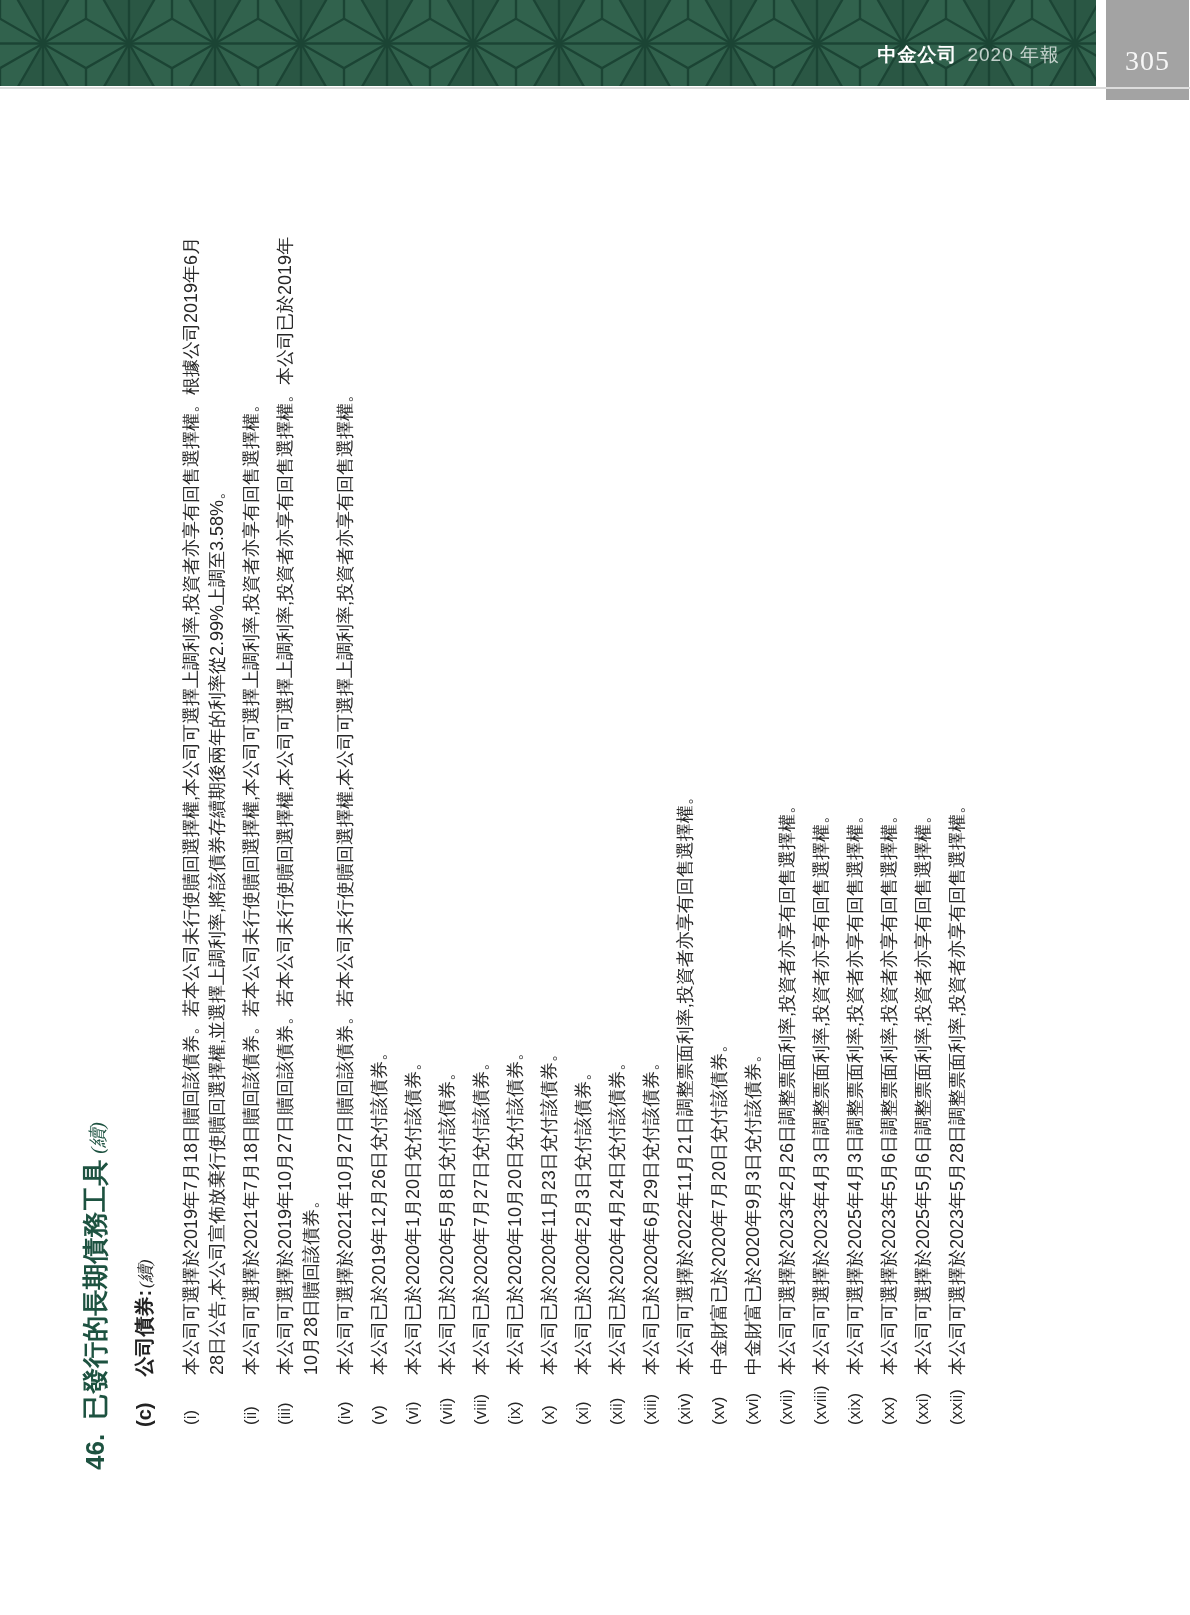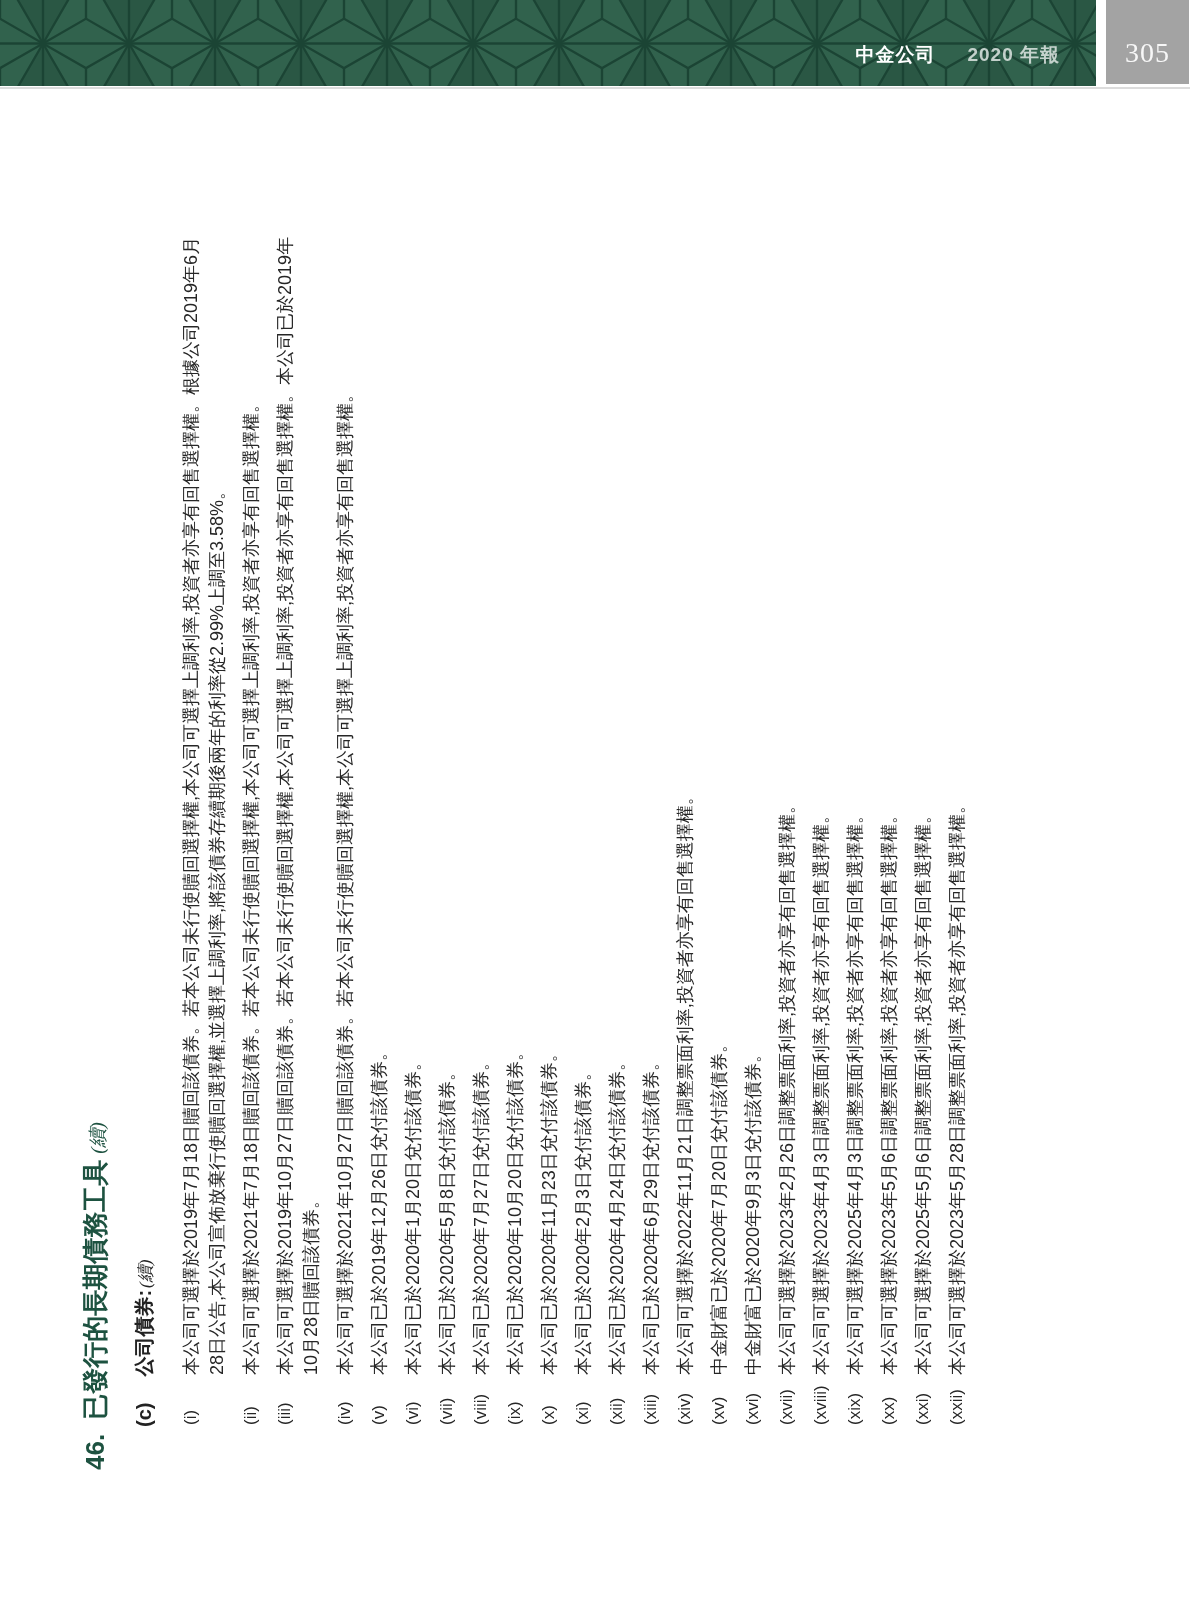--- a/index.html
+++ b/index.html
@@ -4,22 +4,22 @@
 <style>
   html,body{margin:0;padding:0;background:#ffffff;}
   .page{position:relative;width:1190px;height:1615px;background:#ffffff;overflow:hidden;
         font-family:"Liberation Sans",sans-serif;}
   
   .band{position:absolute;left:0;top:0;width:1096px;height:86px;overflow:hidden;}
   .band svg{display:block;}
   .band-caption{position:absolute;right:36px;bottom:18px;font-size:19px;letter-spacing:1px;
         white-space:nowrap;}
   .brand{color:#ffffff;font-weight:bold;margin-right:10px;text-align:right;}
-  .edition{color:rgba(255,255,255,0.72);font-weight:bold;margin-left:22px;}
-  .page-box{position:absolute;left:1106px;top:0;width:83px;height:84px;background:#a3a3a3;
+  .edition{color:rgba(255,255,255,0.72);font-weight:normal;}
+  .page-box{position:absolute;left:1106px;top:0;width:83px;height:100px;background:#a3a3a3;
         display:flex;align-items:center;justify-content:center;padding-top:21px;box-sizing:border-box;}
   .page-num{font-family:"Liberation Serif",serif;font-size:28px;color:#f7f7f7;letter-spacing:1px;}
   .hairline{position:absolute;left:0;top:87px;width:1190px;height:2px;background:#dcdcdc;}
   
   .landscape{position:absolute;left:0;top:1615px;width:1615px;height:1190px;
         transform:rotate(-90deg);transform-origin:0 0;color:#262626;}
   .h1{margin:78px 0 0 145px;font-size:26px;font-weight:bold;color:#1d5240;}
   .h1-no{margin-right:14px;}
   .h1-cont{font-size:19px;font-style:italic;font-weight:normal;margin-left:6px;
         font-family:"Liberation Serif",serif;}

